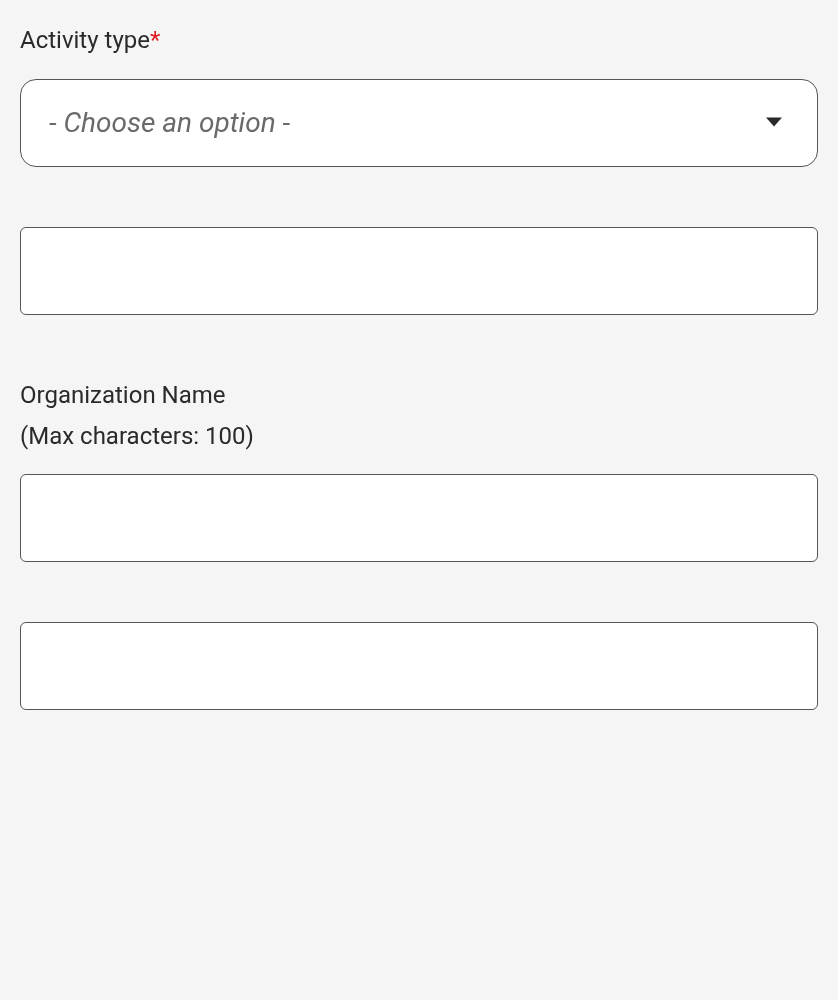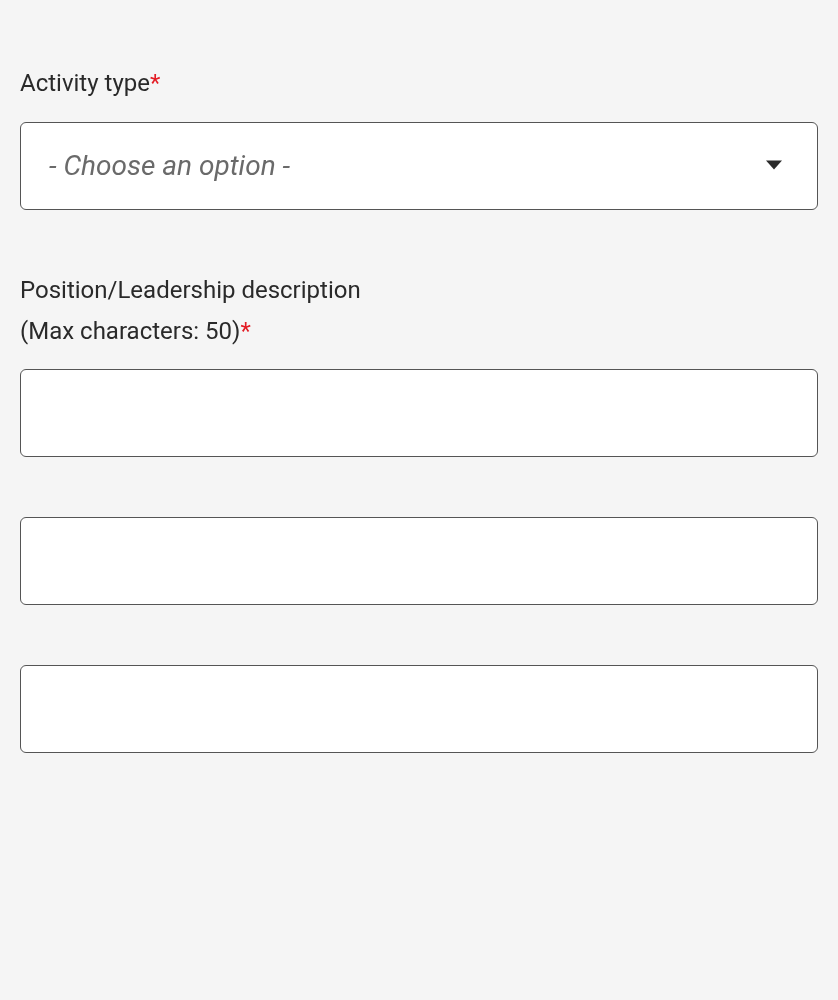--- a/index.html
+++ b/index.html
@@ -15,36 +15,35 @@
       width: 838px;
     }
     .form-group {
       margin-bottom: 60px;
     }
     .form-group:last-child {
       margin-bottom: 0;
     }
     .label-block {
       margin-bottom: 18px;
-      margin-top: 43px;
     }
     .label-line {
       font-size: 24px;
       line-height: 1.7;
       color: #2a2a2a;
     }
     .required-star {
       color: #e31b23;
       font-size: 24px;
     }
     .select-wrap {
       position: relative;
       background: #fff;
       border: 1px solid #555;
-      border-radius: 6px;
+      border-radius: 16px;
       height: 88px;
       display: flex;
       align-items: center;
       padding: 0 28px;
       cursor: pointer;
     }
     .select-placeholder {
       font-size: 28px;
       font-style: italic;
       color: #6a6a6a;
@@ -77,26 +76,26 @@
     <span class="select-placeholder">- Choose an option -</span>
     <span class="caret">
       <svg width="18" height="12" viewBox="0 0 18 12">
           <path d="M1 1 L9 10 L17 1 Z" fill="#2a2a2a"></path>
         </svg>
     </span>
   </div>
 </div>
 
 <div class="form-group">
+  <input type="text" class="text-input" style="">
+</div>
+
+<div class="form-group">
   <div class="label-block">
-    <div class="label-line">Position/Leadership description</div>
-    <div class="label-line"><span>(Max characters: 50)</span><span class="required-star">*</span></div>
+    <div class="label-line">Organization Name</div>
+    <div class="label-line">(Max characters: 100)</div>
   </div>
   <input type="text" class="text-input" style="">
 </div>
 
 <div class="form-group">
   <input type="text" class="text-input" style="">
 </div>
 
-<div class="form-group">
-  <input type="text" class="text-input" style="">
-</div>
-
 </body></html>

